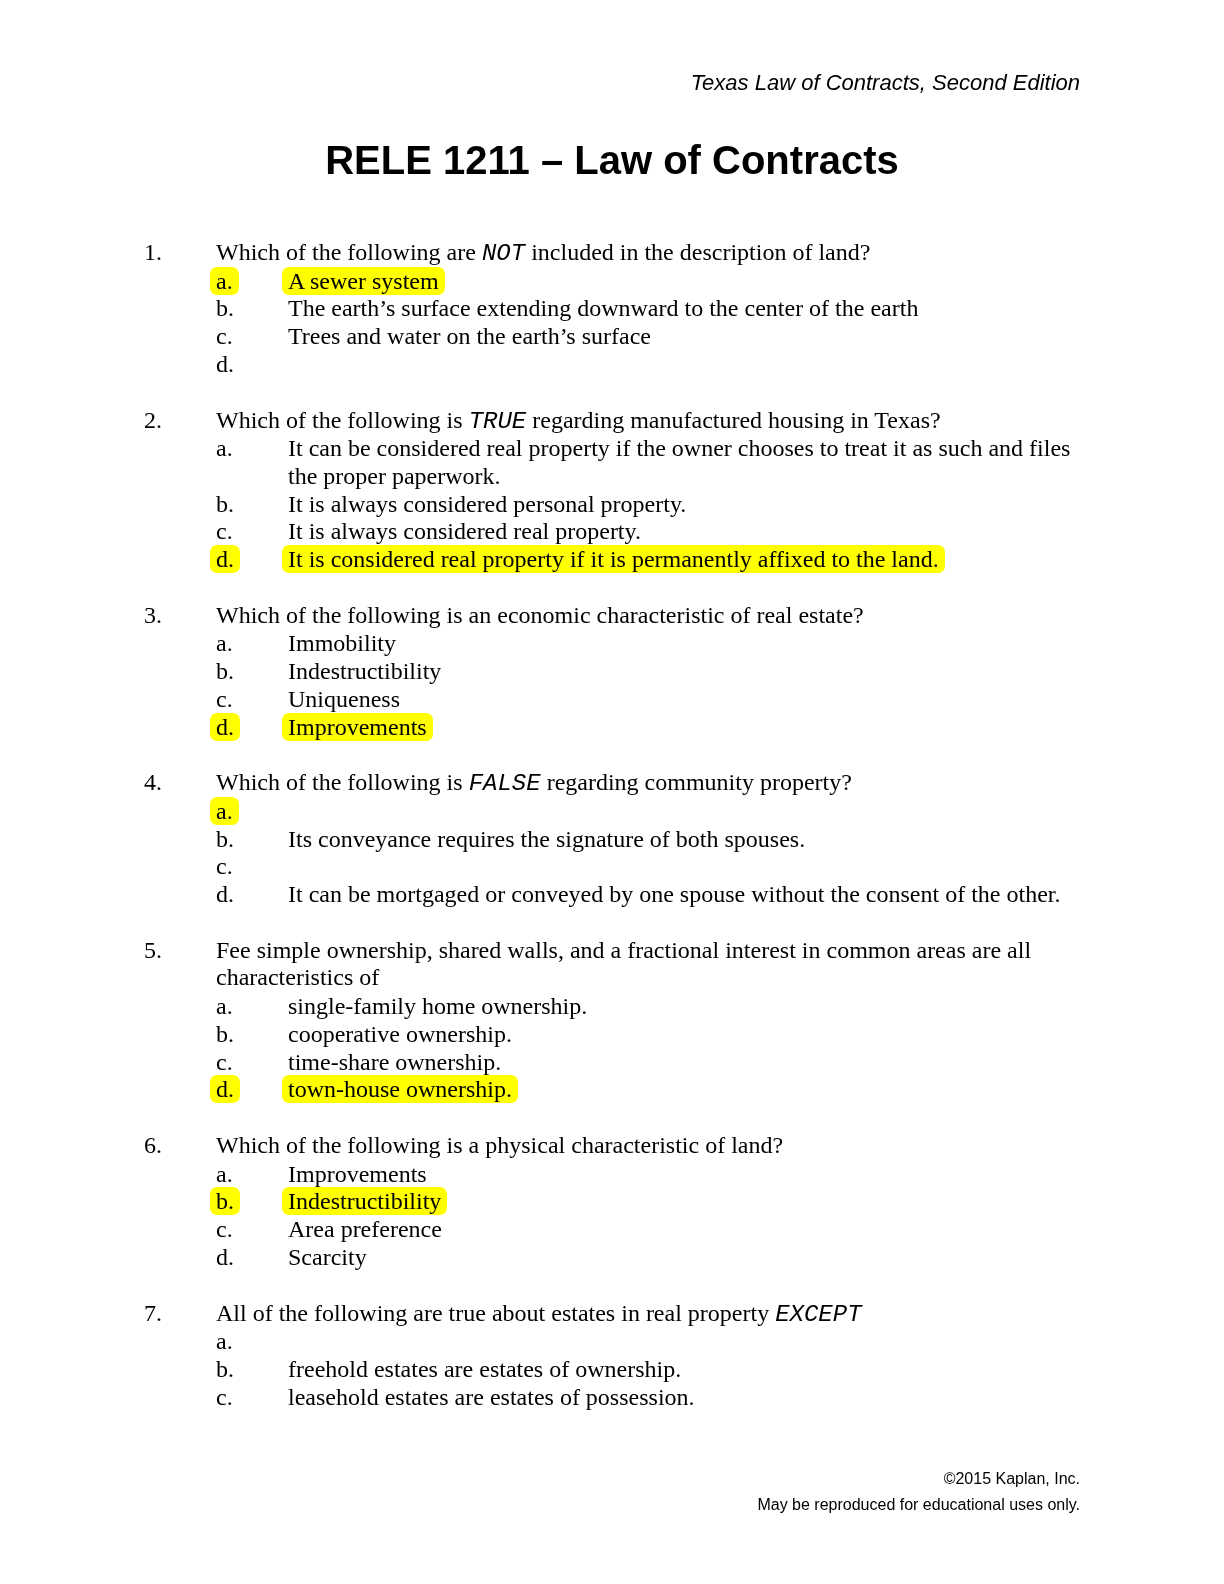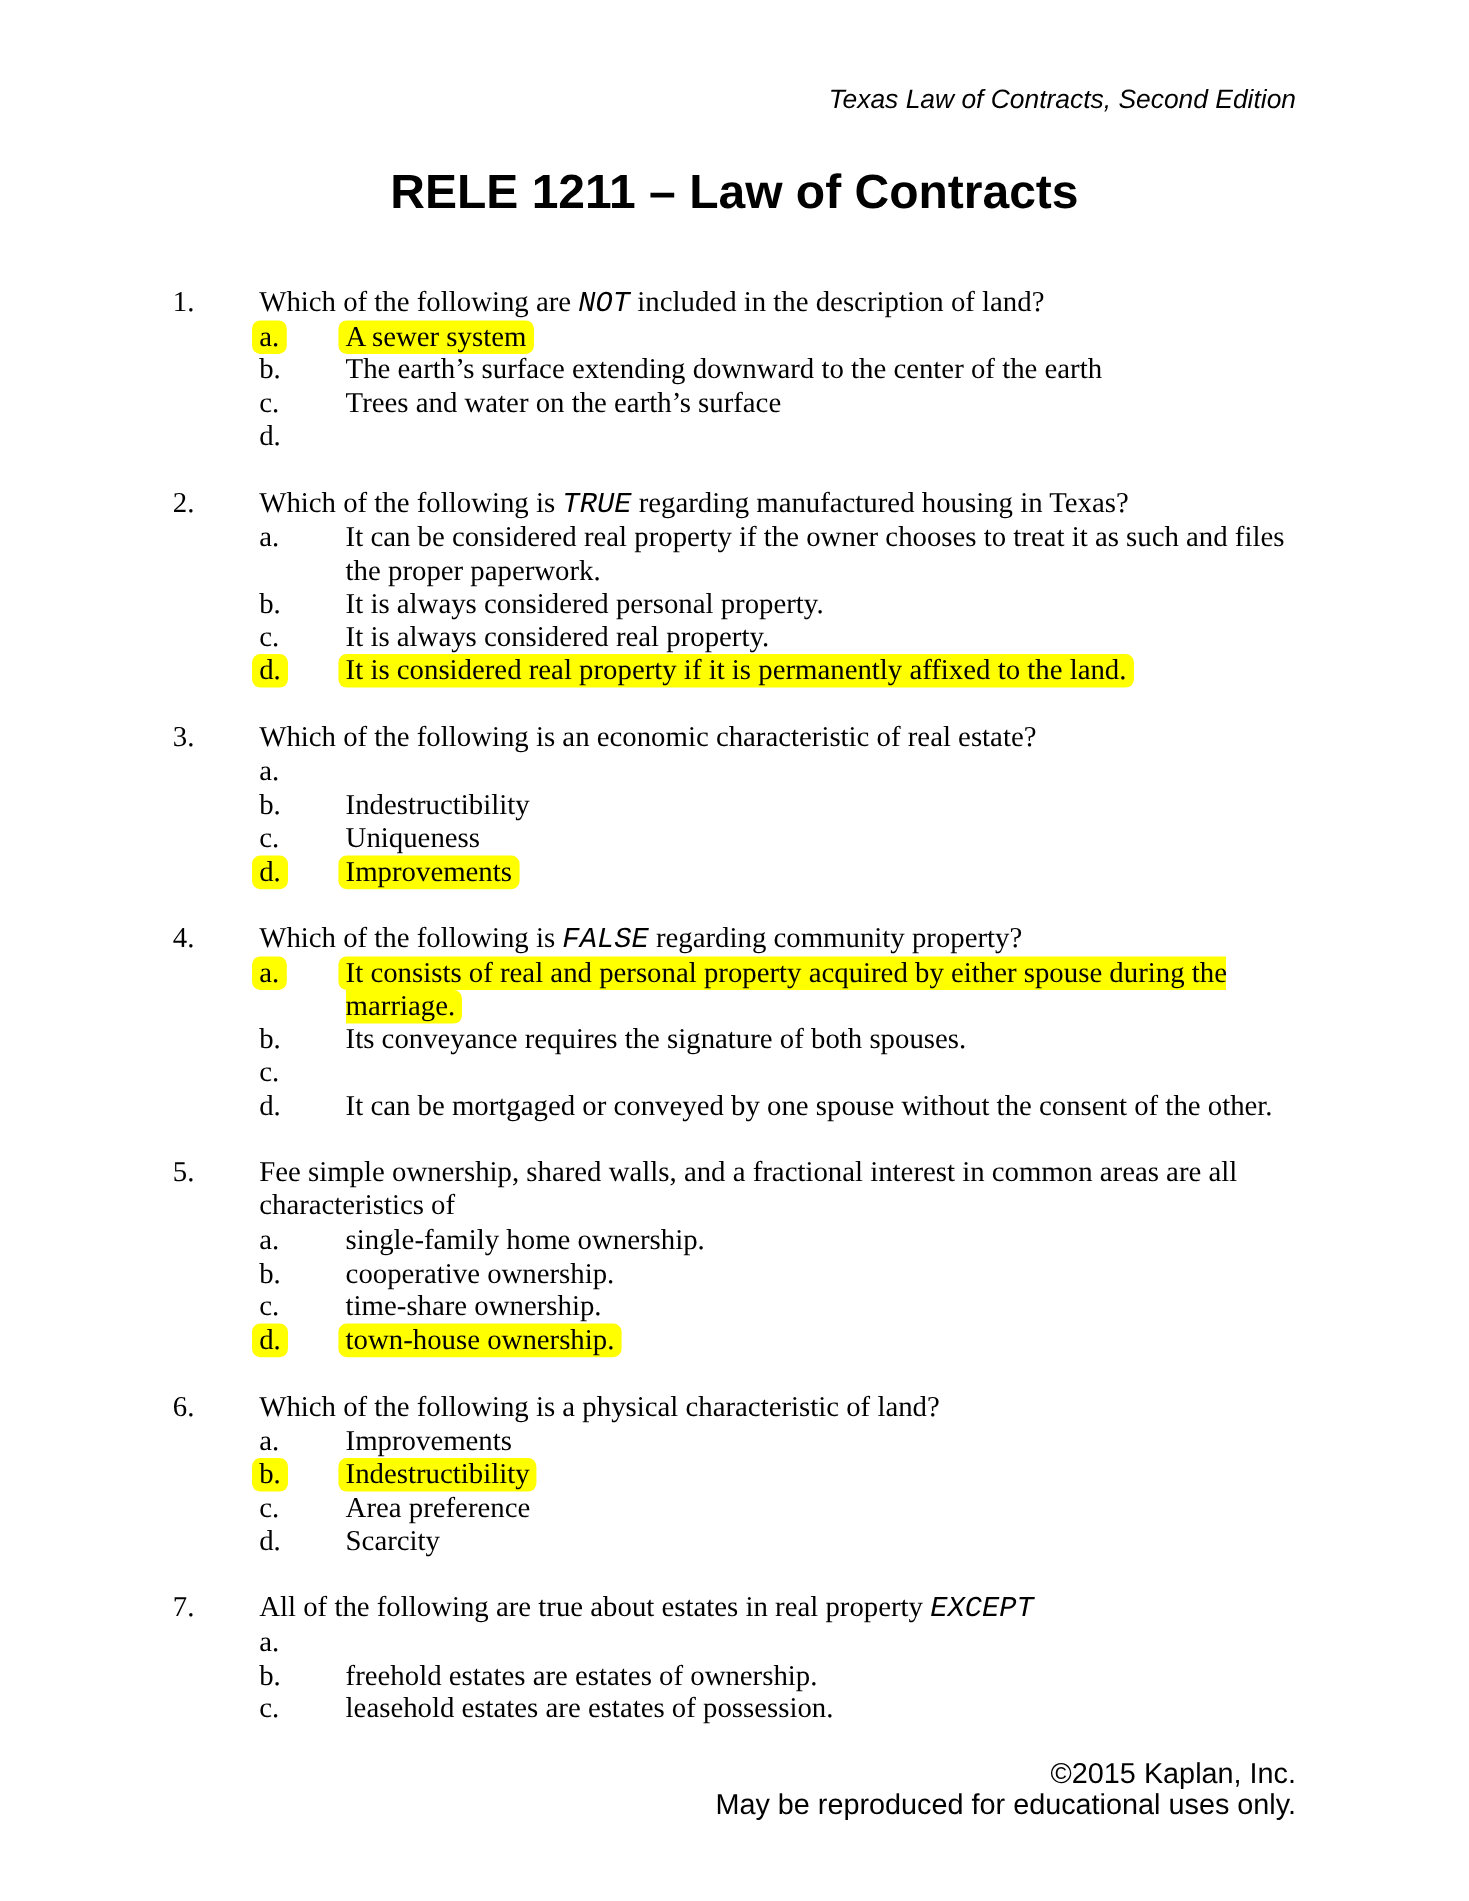--- a/index.html
+++ b/index.html
@@ -39,21 +39,21 @@
   .it { font-style: italic; font-family: Liberation Mono, monospace; }
   .mark { border-radius: 7px; }
   .mark[data-hl="true"] {
     background: #ffff00;
     padding: 1px 6px; margin: -1px -6px;
   }
   .page-footer {
     position: absolute; top: 1466px; left: 144px; width: 936px;
     text-align: right;
     font-family: "Liberation Sans", sans-serif;
-    font-size: 24px; line-height: 26px;
+    font-size: 16px; line-height: 26px;
   }
 </style>
 </head>
 <body>
 
 <div class="page-header">
   <span>Texas Law of Contracts, Second Edition</span>
 </div>
 
 <div class="exam-title">
@@ -107,20 +107,21 @@
     </div>
   </div>
 
   <div class="q">
     <div class="qrow">
       <div class="qnum">3.</div>
       <div class="qstem"><span>Which of the following is an economic characteristic of real estate?</span><span class="it"></span><span></span></div>
     </div>
     <div class="opt">
       <div class="optletter"><span class="mark" data-hl="false">a.</span></div>
+      <div class="opttext"><span class="mark" data-hl="false">Immobility</span></div>
     </div>
     <div class="opt">
       <div class="optletter"><span class="mark" data-hl="false">b.</span></div>
       <div class="opttext"><span class="mark" data-hl="false">Indestructibility</span></div>
     </div>
     <div class="opt">
       <div class="optletter"><span class="mark" data-hl="false">c.</span></div>
       <div class="opttext"><span class="mark" data-hl="false">Uniqueness</span></div>
     </div>
     <div class="opt">
@@ -129,21 +130,20 @@
     </div>
   </div>
 
   <div class="q">
     <div class="qrow">
       <div class="qnum">4.</div>
       <div class="qstem"><span>Which of the following is </span><span class="it">FALSE</span><span> regarding community property?</span></div>
     </div>
     <div class="opt">
       <div class="optletter"><span class="mark" data-hl="true">a.</span></div>
-      <div class="opttext"><span class="mark" data-hl="true">It consists of real and personal property acquired by either spouse during the marriage.</span></div>
     </div>
     <div class="opt">
       <div class="optletter"><span class="mark" data-hl="false">b.</span></div>
       <div class="opttext"><span class="mark" data-hl="false">Its conveyance requires the signature of both spouses.</span></div>
     </div>
     <div class="opt">
       <div class="optletter"><span class="mark" data-hl="false">c.</span></div>
     </div>
     <div class="opt">
       <div class="optletter"><span class="mark" data-hl="false">d.</span></div>

